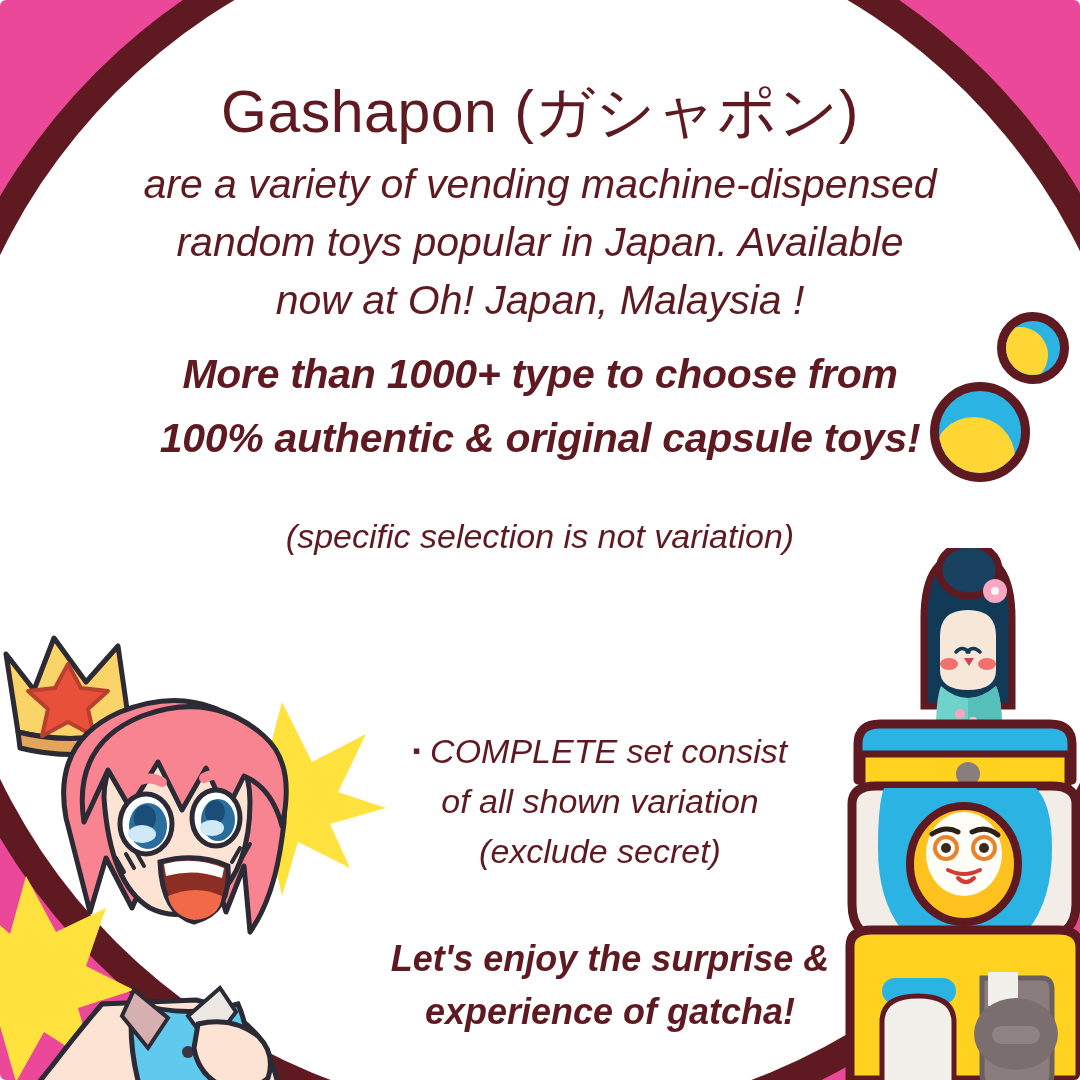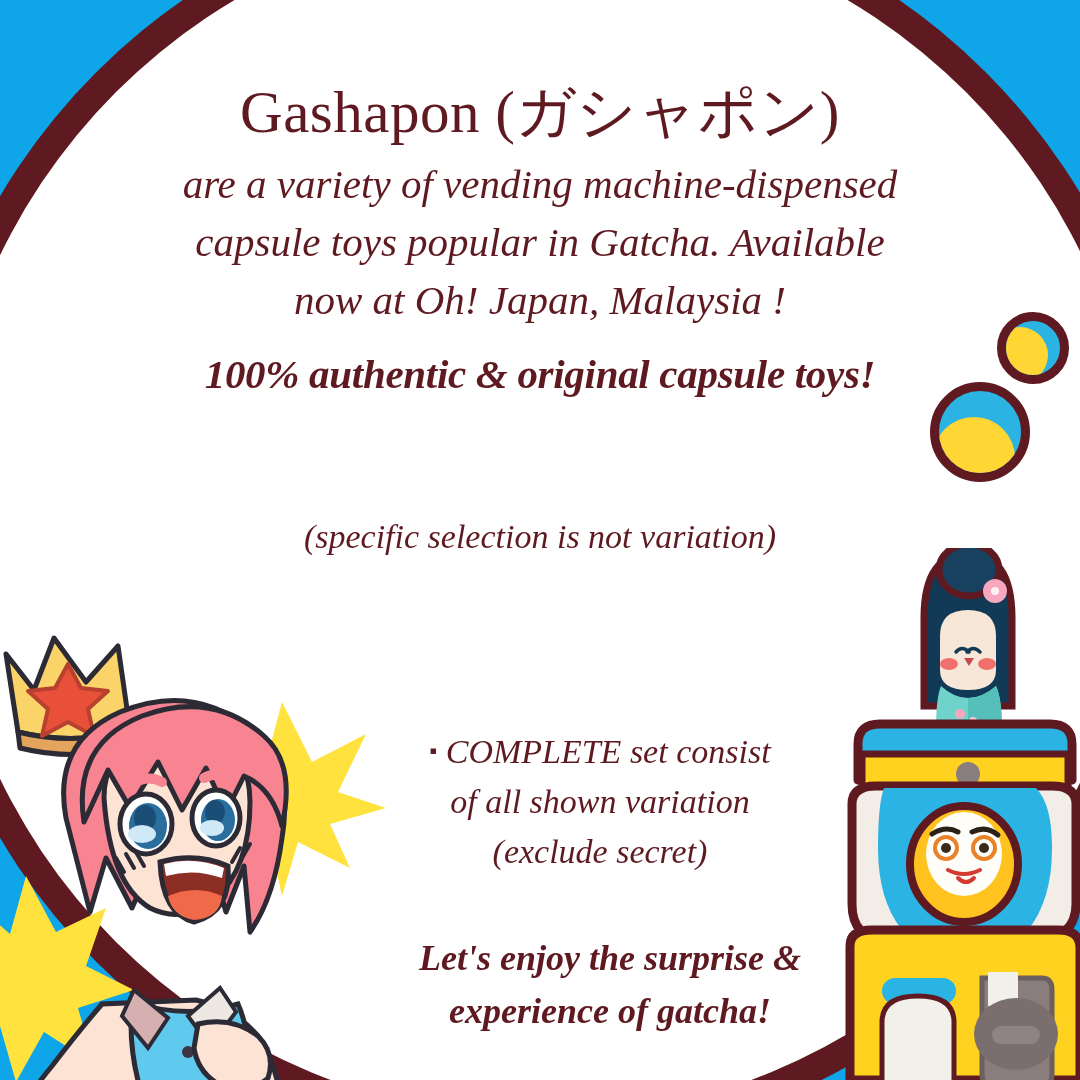--- a/index.html
+++ b/index.html
@@ -5,22 +5,23 @@
   html, body {
     margin: 0;
     padding: 0;
     background: #ffffff;
   }
   #poster {
     position: relative;
     width: 1080px;
     height: 1080px;
     overflow: hidden;
-    background: #0ea5e9;
-    font-family: Liberation Serif, serif;
+    background: #ec4899;
+    font-family: Liberation Sans, sans-serif;
+    border-radius: 6px;
   }
 
   
   .ring {
     position: absolute;
     left: -88px;
     top: -112px;
     width: 1258px;
     height: 1258px;
     border-radius: 50%;
@@ -138,25 +139,26 @@
 
   <div class="ring"></div>
   <div class="disc"></div>
 
   <div class="content">
 
     <div class="title">Gashapon (ガシャポン)</div>
 
     <div class="lede">
       <div>are a variety of vending machine-dispensed</div>
-      <div>capsule toys popular in Gatcha. Available</div>
+      <div>random toys popular in Japan. Available</div>
       <div>now at Oh! Japan, Malaysia !</div>
     </div>
 
     <div class="headline">
+      <div>More than 1000+ type to choose from</div>
       <div>100% authentic &amp; original capsule toys!</div>
     </div>
 
     <div class="blk-single">
       <div>(specific selection is not variation)</div>
     </div>
 
     <div class="blk-complete">
       <div><span class="bullet">▪</span> <span>COMPLETE set consist</span></div>
       <div>of all shown variation</div>

